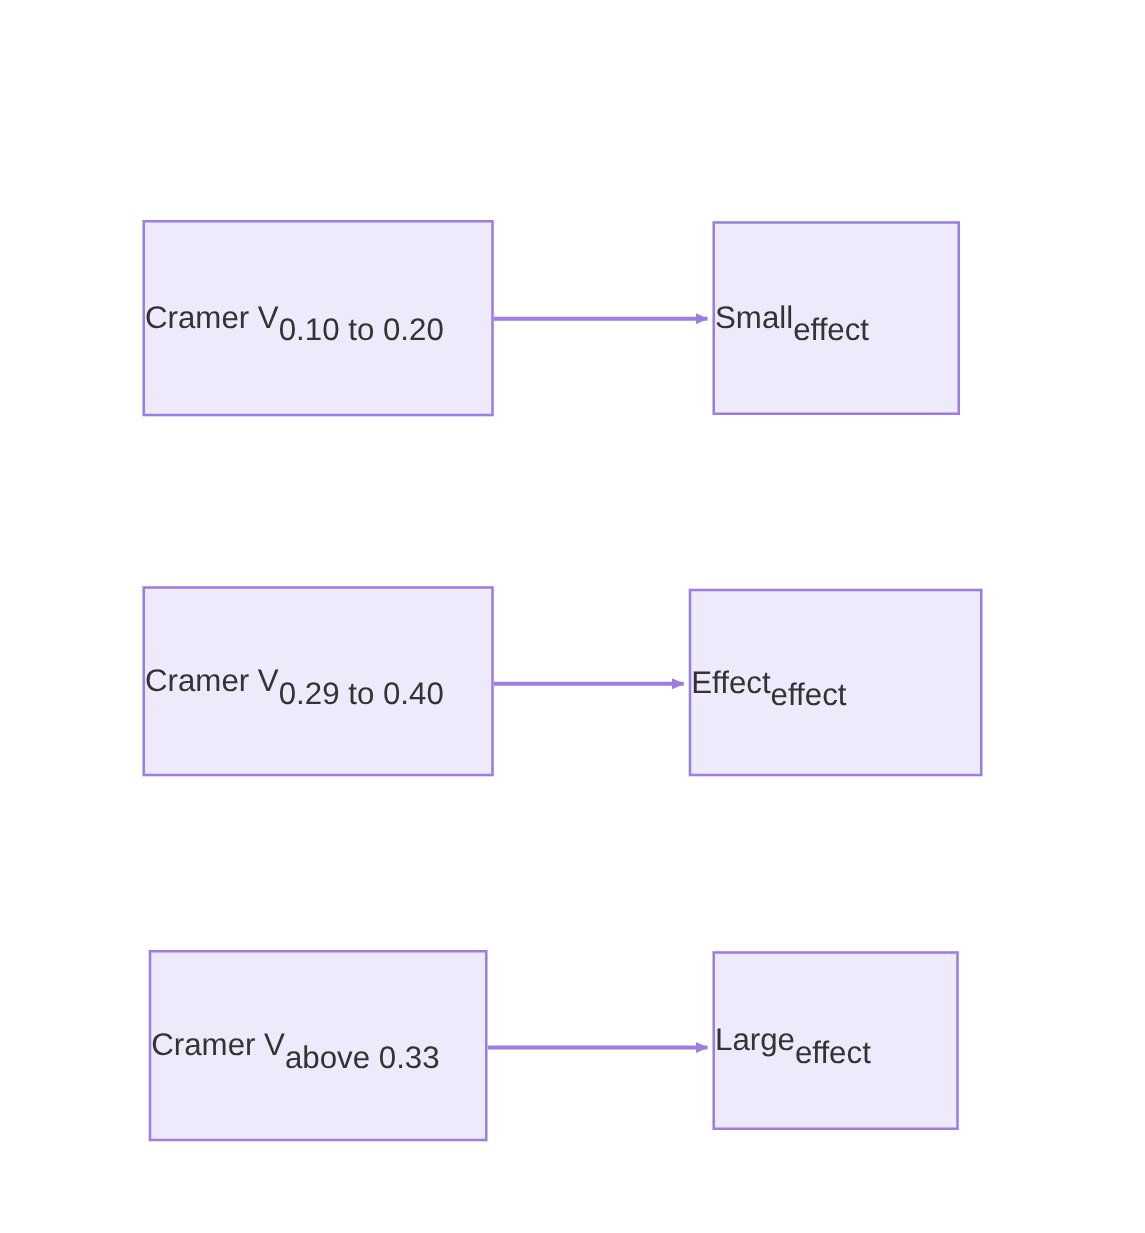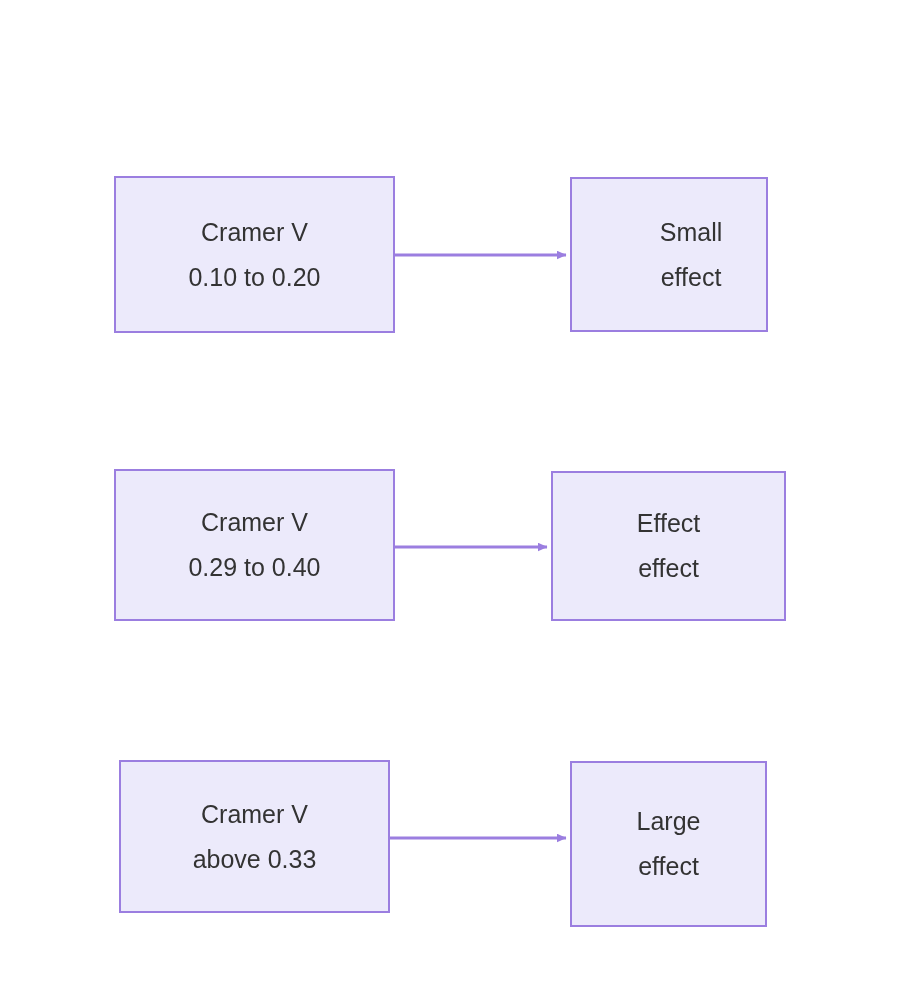--- a/index.html
+++ b/index.html
@@ -51,47 +51,47 @@
     height: 986px;
     pointer-events: none;
   }
 
   .node {
     position: absolute;
     box-sizing: border-box;
     background: #ECEAFB;
     border: 2px solid #9B7EE0;
     display: flex;
-    flex-direction: column;
+    flex-direction: row;
     align-items: center;
-    justify-content: center;
+    justify-content: flex-start;
     color: #333333;
     font-size: 25px;
     line-height: 1.0;
   }
 
   .node .line {
     display: block;
     white-space: nowrap;
   }
   .node .line + .line {
     margin-top: 20px;
   }
 
   
   #node-r1-source { left: 114px; top: 176px;  width: 281px; height: 157px; }
-  #node-r1-target { left: 570px; top: 177px;  width: 198px; height: 155px; padding-left: 44px; }
+  #node-r1-target { left: 570px; top: 177px;  width: 198px; height: 155px; }
 
   
   #node-r2-source { left: 114px; top: 469px;  width: 281px; height: 152px; }
   #node-r2-target { left: 551px; top: 471px;  width: 235px; height: 150px; }
 
   
   #node-r3-source { left: 119px; top: 760px;  width: 271px; height: 153px; }
-  #node-r3-target { left: 570px; top: 761px;  width: 197px; height: 166px; }
+  #node-r3-target { left: 570px; top: 761px;  width: 197px; height: 143px; }
 </style>
 </head>
 <body>
 
 <div class="diagram-root">
 
 
   <div class="flow-canvas">
 
     <svg class="edge-layer" width="916" height="986" viewBox="0 0 916 986">

